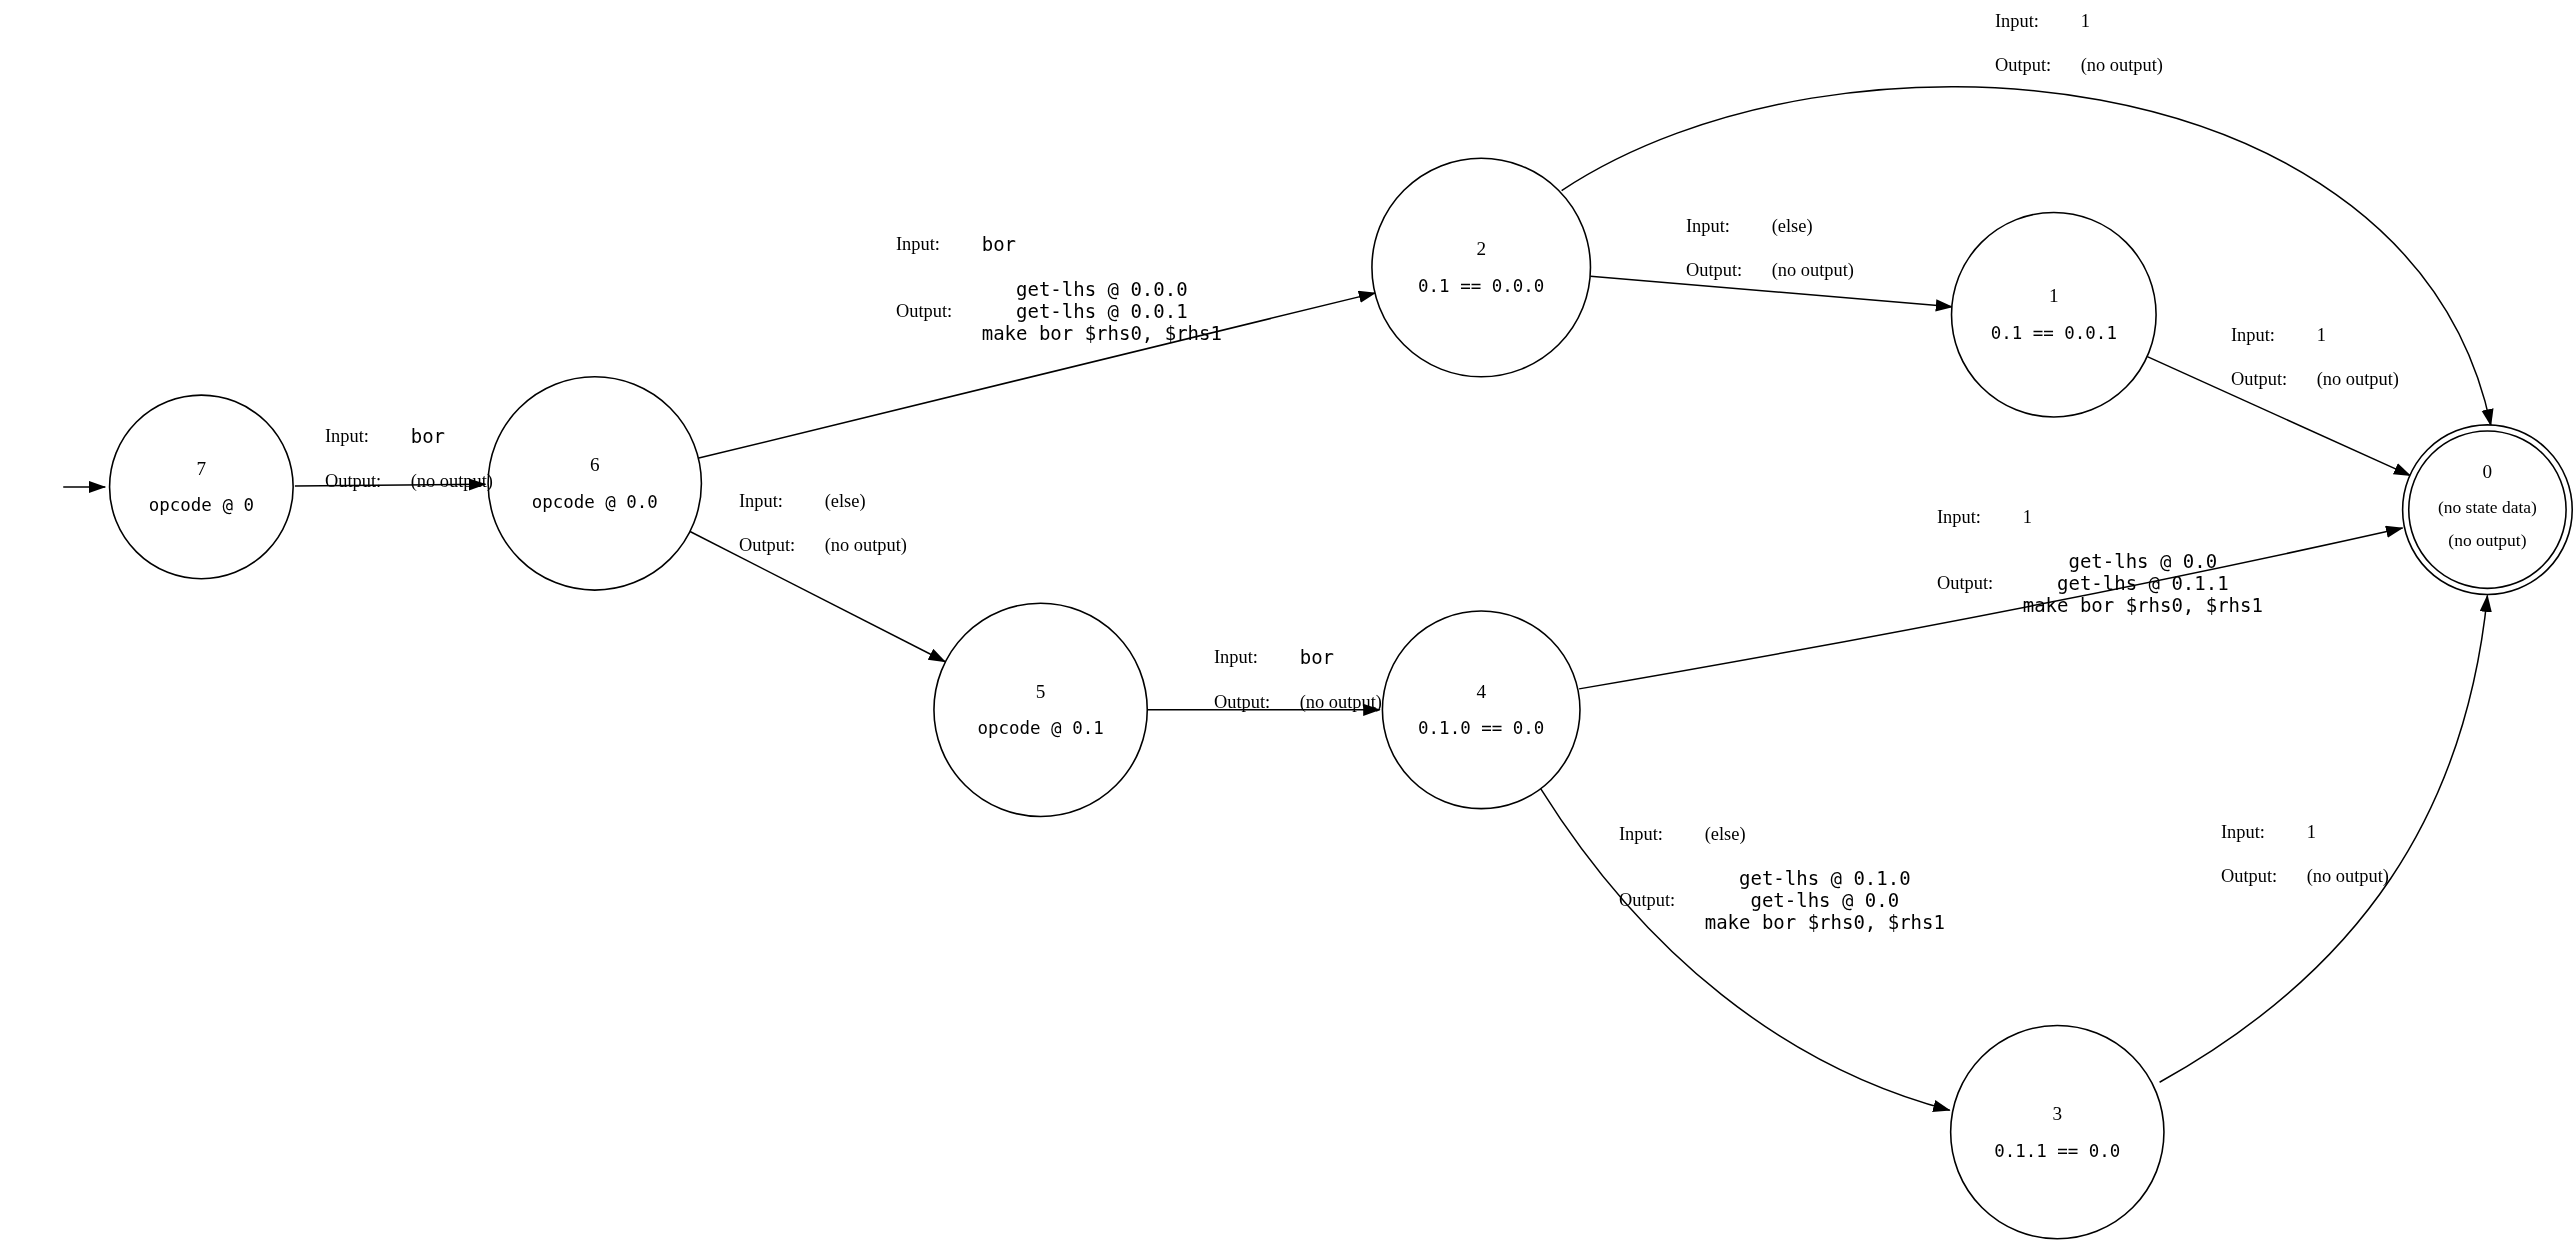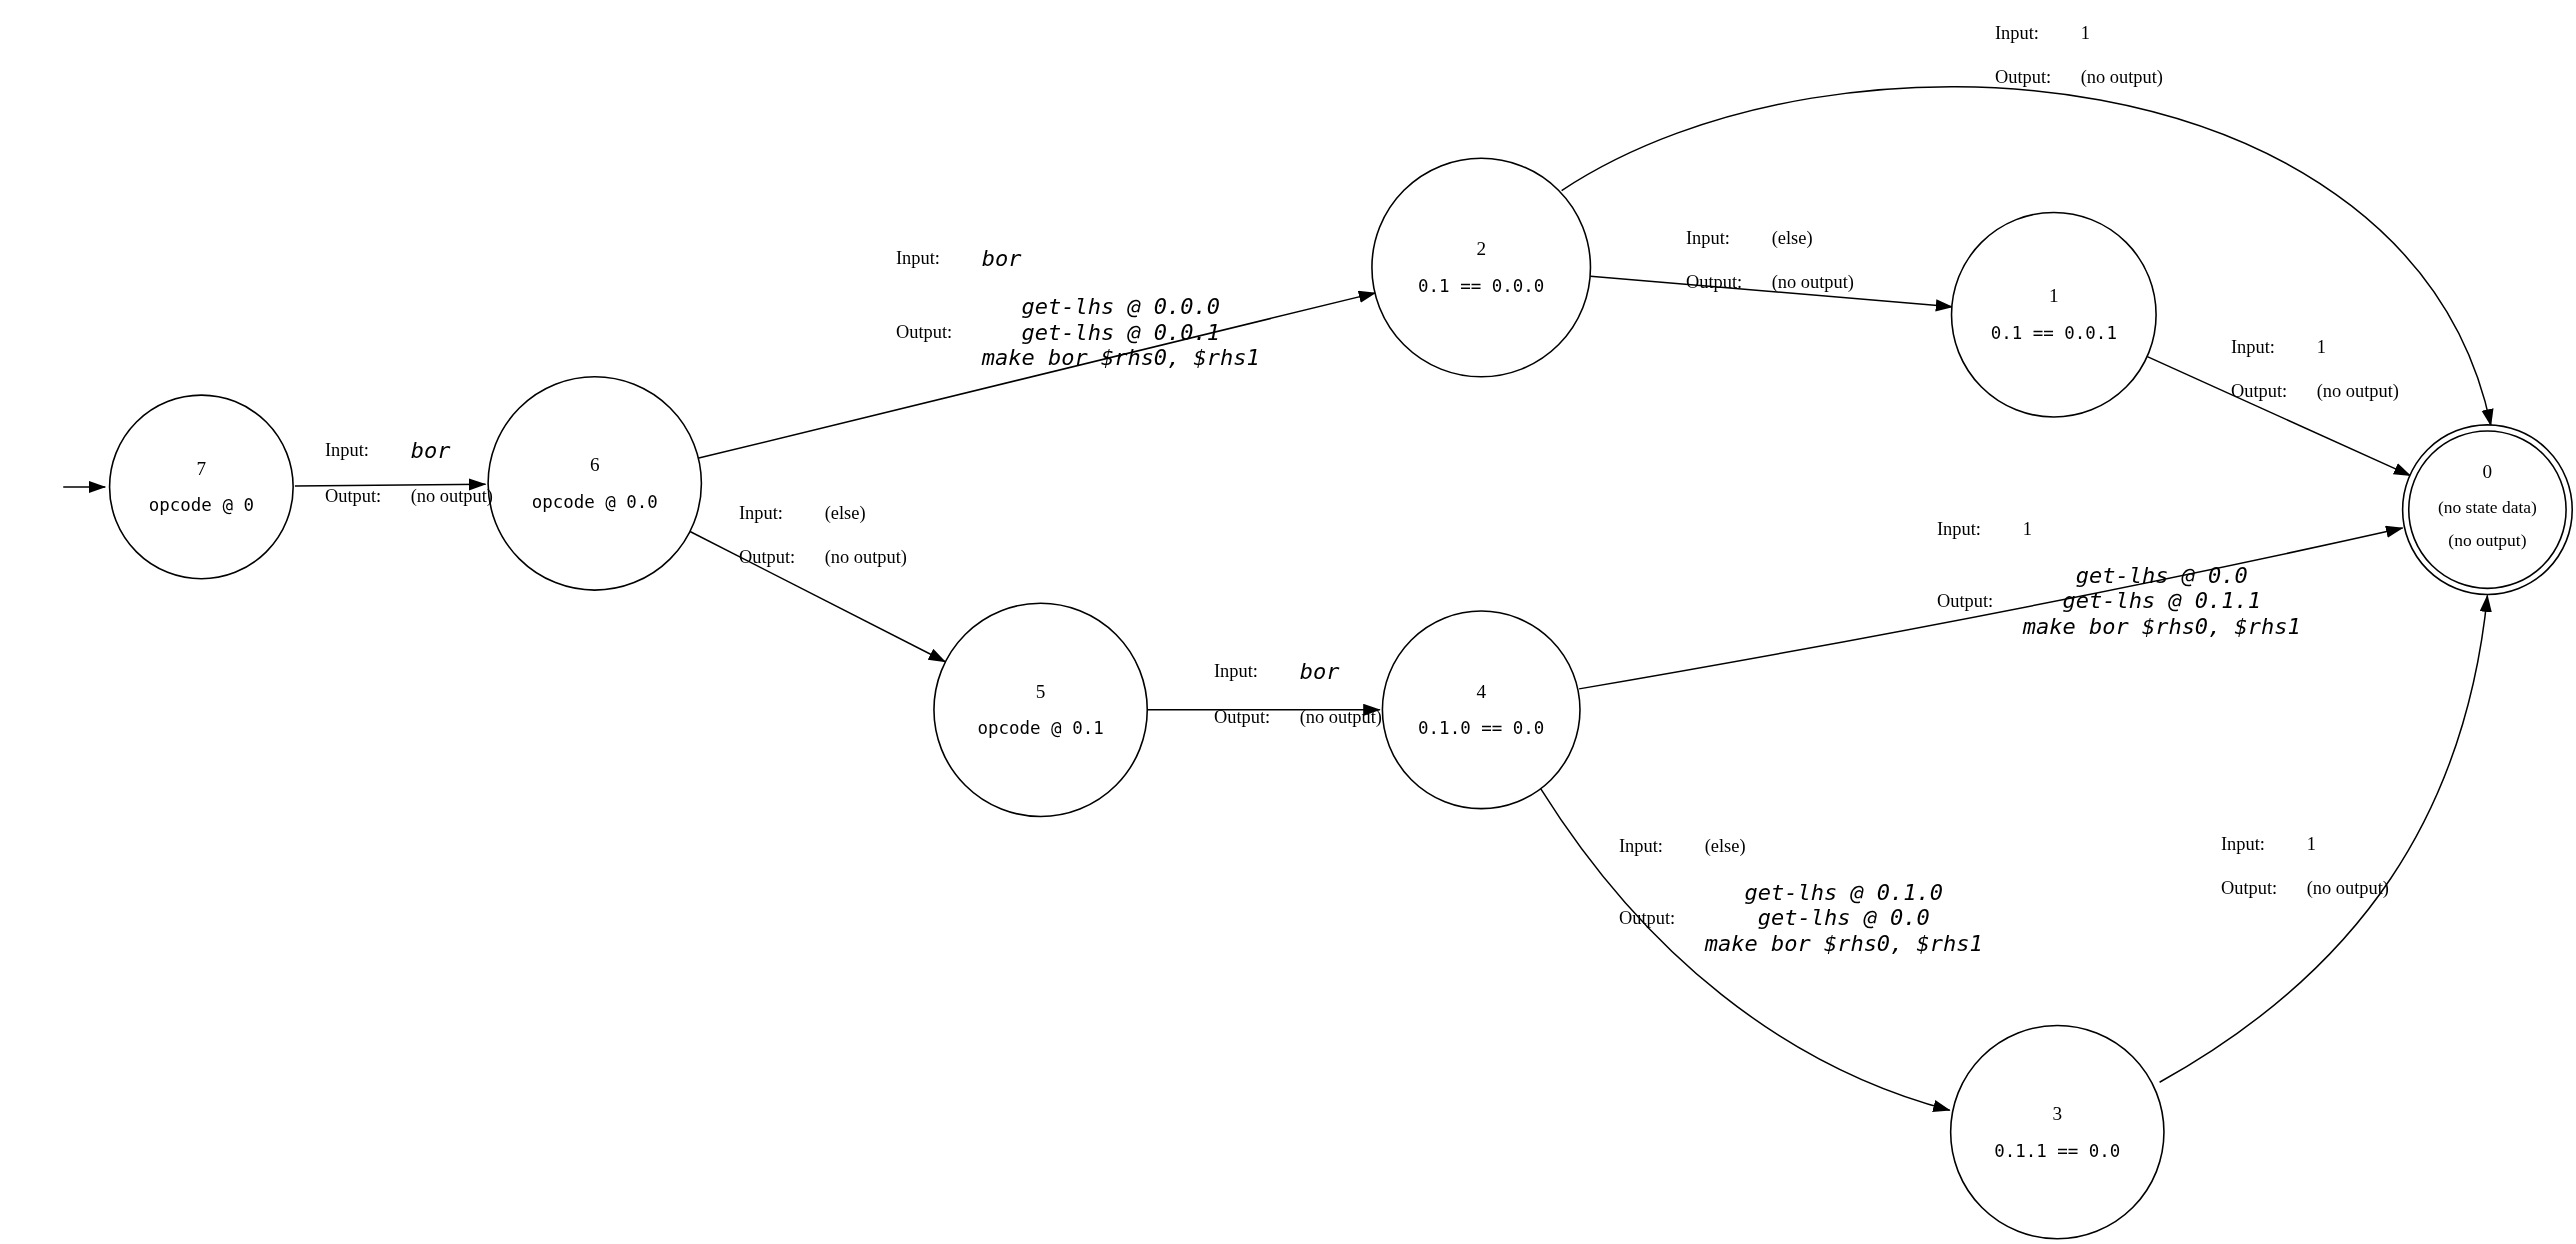--- a/index.html
+++ b/index.html
@@ -13,25 +13,25 @@
     overflow: hidden;
   }
   #graph-svg { position: absolute; left: 0; top: 0; }
   #labels-layer { position: absolute; left: 0; top: 0; width: 100%; height: 100%; }
 
   svg text { fill: #000000; }
   .t-serif { font-family: "Liberation Serif", serif; }
   .t-mono  { font-family: "DejaVu Sans Mono", monospace; }
 
   .edge-label { position: absolute; font-size: 18.4px; white-space: nowrap; }
-  .edge-label .row { display: flex; align-items: center; line-height: 1.15; margin-top: 12px; }
+  .edge-label .row { display: flex; align-items: center; line-height: 1.15; }
   .edge-label .row + .row { margin-top: 23px; }
   .edge-label .lbl { font-family: "Liberation Serif", serif; min-width: 77px; }
   .edge-label .val-serif { font-family: "Liberation Serif", serif; margin-left: 8.7px; }
-  .edge-label .val-mono  { font-family: "DejaVu Sans Mono", monospace; font-size: 22px; margin-left: 8.7px; font-style: italic; }
+  .edge-label .val-mono  { font-family: "DejaVu Sans Mono", monospace; font-size: 19px; margin-left: 8.7px; }
   .edge-label .stack { display: flex; flex-direction: column; align-items: center; margin-left: 8.7px; }
   .edge-label .stack .val-serif, .edge-label .stack .val-mono { margin-left: 0; }
 </style>
 </head>
 <body>
 
 <div id="stage">
   <svg id="graph-svg" width="2576" height="1244" viewBox="0 0 2946 1423" xmlns="http://www.w3.org/2000/svg">
     <defs>
       <marker id="arrowhead" markerUnits="userSpaceOnUse" markerWidth="21" markerHeight="15" refX="19" refY="7" orient="auto">

